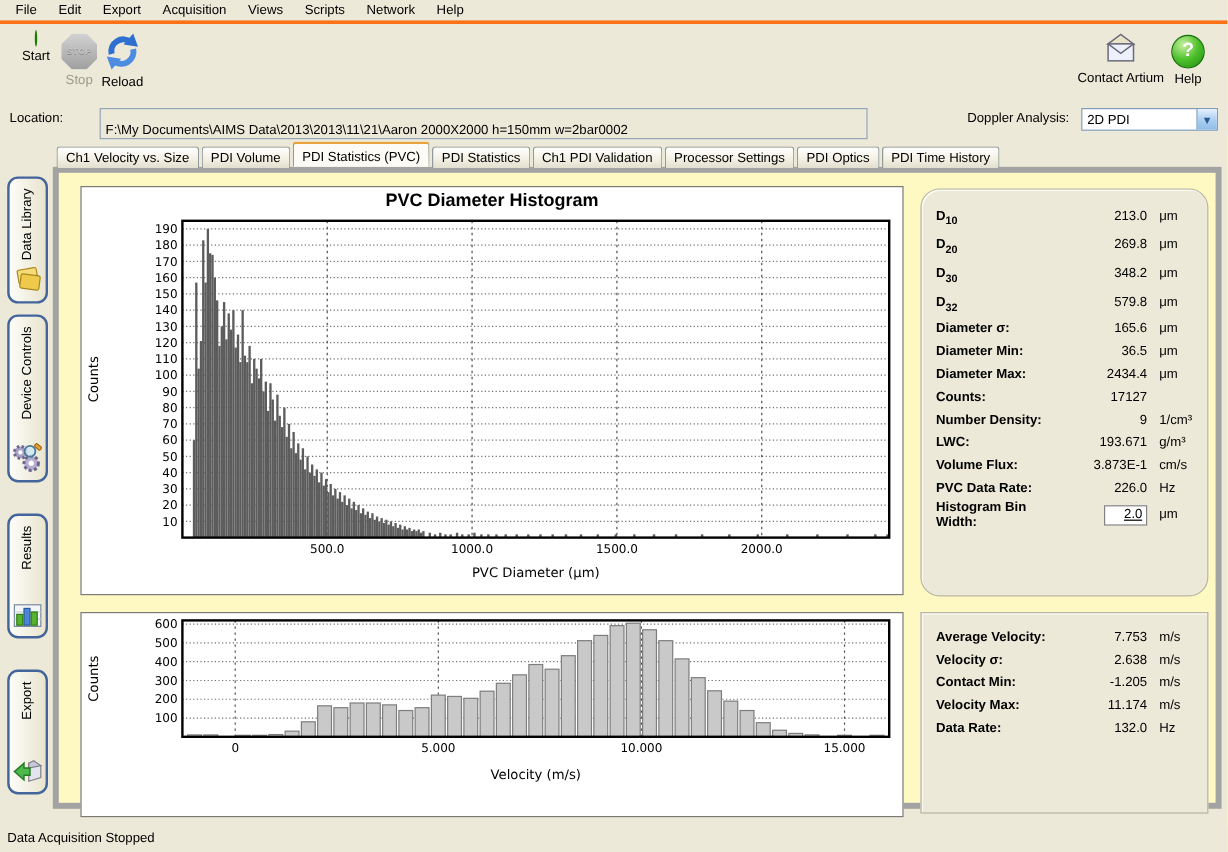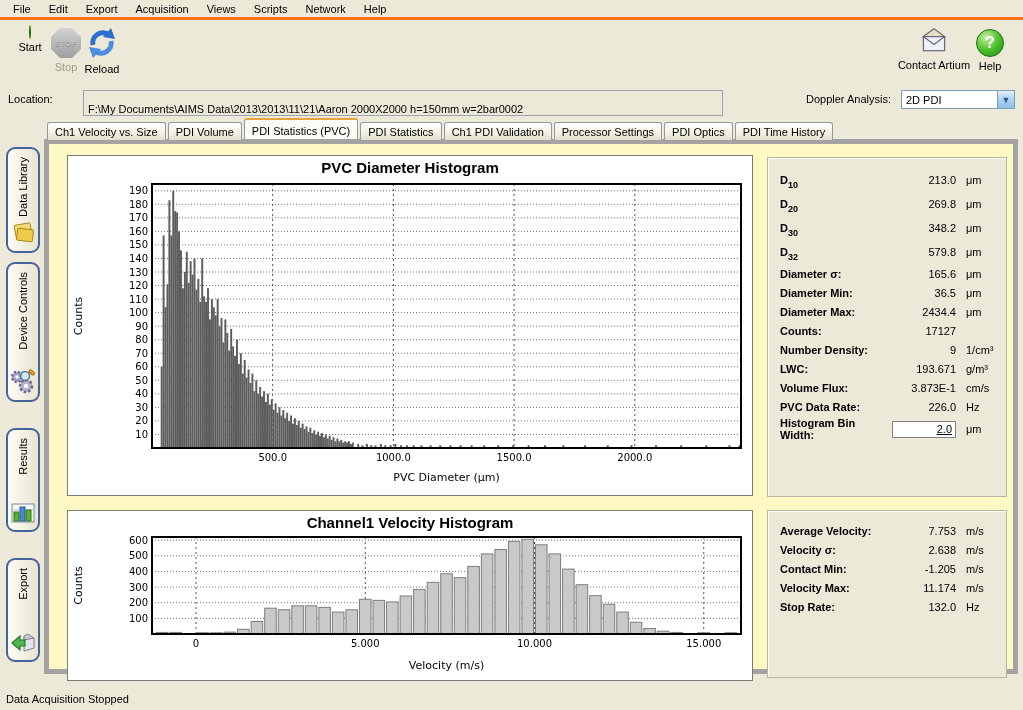--- a/index.html
+++ b/index.html
@@ -99,30 +99,30 @@
   #chart2 { left:18px; top:366px; width:686px; height:171px; }
   .chart-title { text-align:center; font-weight:bold; font-size:15px; padding-top:3px; font-family:"Liberation Sans",sans-serif; }
   svg { font-family:"DejaVu Sans", sans-serif; display:block; }
   
   .stats-panel {
     position:absolute; left:718px; width:240px;
     background:#ece9d8; border:1px solid #b9b5a5;
     box-shadow: inset 1px 1px 0 #fffef7;
     padding:10px 10px 0 12px;
   }
-  #stats1 { top:13px; height:340px; }
+  #stats1 { top:13px; height:340px;border-radius:16px; }
   #stats2 { top:366px; height:168px; }
   .stat-row { display:flex; align-items:center; height:19px; }
   .stat-row.d-row { height:24px; }
   .stat-label { flex:1; font-weight:bold; }
   .stat-sub { font-weight:bold; font-size:9px; position:relative; top:4px; }
   .stat-value { width:72px; text-align:right; }
   .stat-unit { width:40px; padding-left:10px; font-weight:normal; }
   .bin-input {
-    width:64px; height:17px; border:1px solid #848284; background:#fff;
+    width:36px; height:17px; border:1px solid #848284; background:#fff;
     text-align:right; font-size:11px; font-family:"Liberation Sans",sans-serif; padding-right:3px;text-decoration:underline;
   }
   .stat-row.input-row { height:26px; }
   
   .statusbar { position:absolute; left:0; top:690px; width:1023px; height:20px; background:#ece9d8; padding:3px 0 0 6px; }
 </style>
 </head>
 <body>
 
 <div class="menubar" id="menubar">
@@ -488,21 +488,20 @@
             <span class="stat-unit">Hz</span>
           </div>
           <div class="stat-row input-row">
             <span class="stat-label">Histogram Bin Width:</span>
             <span class="stat-value"><input class="bin-input" value="2.0" style=""></span>
             <span class="stat-unit">μm</span>
           </div>
         </div>
 
       <div class="chart-panel" id="chart2">
-        <div class="chart-title">Channel1 Velocity Histogram</div>
         <svg id="svg2" width="684" height="145">
             <line x1="84" x2="673" y1="87.35483870967742" y2="87.35483870967742" stroke="#707070" stroke-width="1" stroke-dasharray="1,2"></line>
             <text x="80" y="90.85483870967742" text-anchor="end" font-size="10" fill="#000">100</text>
             <line x1="84" x2="673" y1="71.70967741935485" y2="71.70967741935485" stroke="#707070" stroke-width="1" stroke-dasharray="1,2"></line>
             <text x="80" y="75.20967741935485" text-anchor="end" font-size="10" fill="#000">200</text>
             <line x1="84" x2="673" y1="56.064516129032256" y2="56.064516129032256" stroke="#707070" stroke-width="1" stroke-dasharray="1,2"></line>
             <text x="80" y="59.564516129032256" text-anchor="end" font-size="10" fill="#000">300</text>
             <line x1="84" x2="673" y1="40.41935483870968" y2="40.41935483870968" stroke="#707070" stroke-width="1" stroke-dasharray="1,2"></line>
             <text x="80" y="43.91935483870968" text-anchor="end" font-size="10" fill="#000">400</text>
             <line x1="84" x2="673" y1="24.774193548387103" y2="24.774193548387103" stroke="#707070" stroke-width="1" stroke-dasharray="1,2"></line>
@@ -578,21 +577,21 @@
             <span class="stat-label">Contact Min:</span>
             <span class="stat-value">-1.205</span>
             <span class="stat-unit">m/s</span>
           </div>
           <div class="stat-row">
             <span class="stat-label">Velocity Max:</span>
             <span class="stat-value">11.174</span>
             <span class="stat-unit">m/s</span>
           </div>
           <div class="stat-row">
-            <span class="stat-label">Stop Rate:</span>
+            <span class="stat-label">Data Rate:</span>
             <span class="stat-value">132.0</span>
             <span class="stat-unit">Hz</span>
           </div>
         </div>
 
     </div>
   </div>
 </div>
 
 <div class="statusbar">

